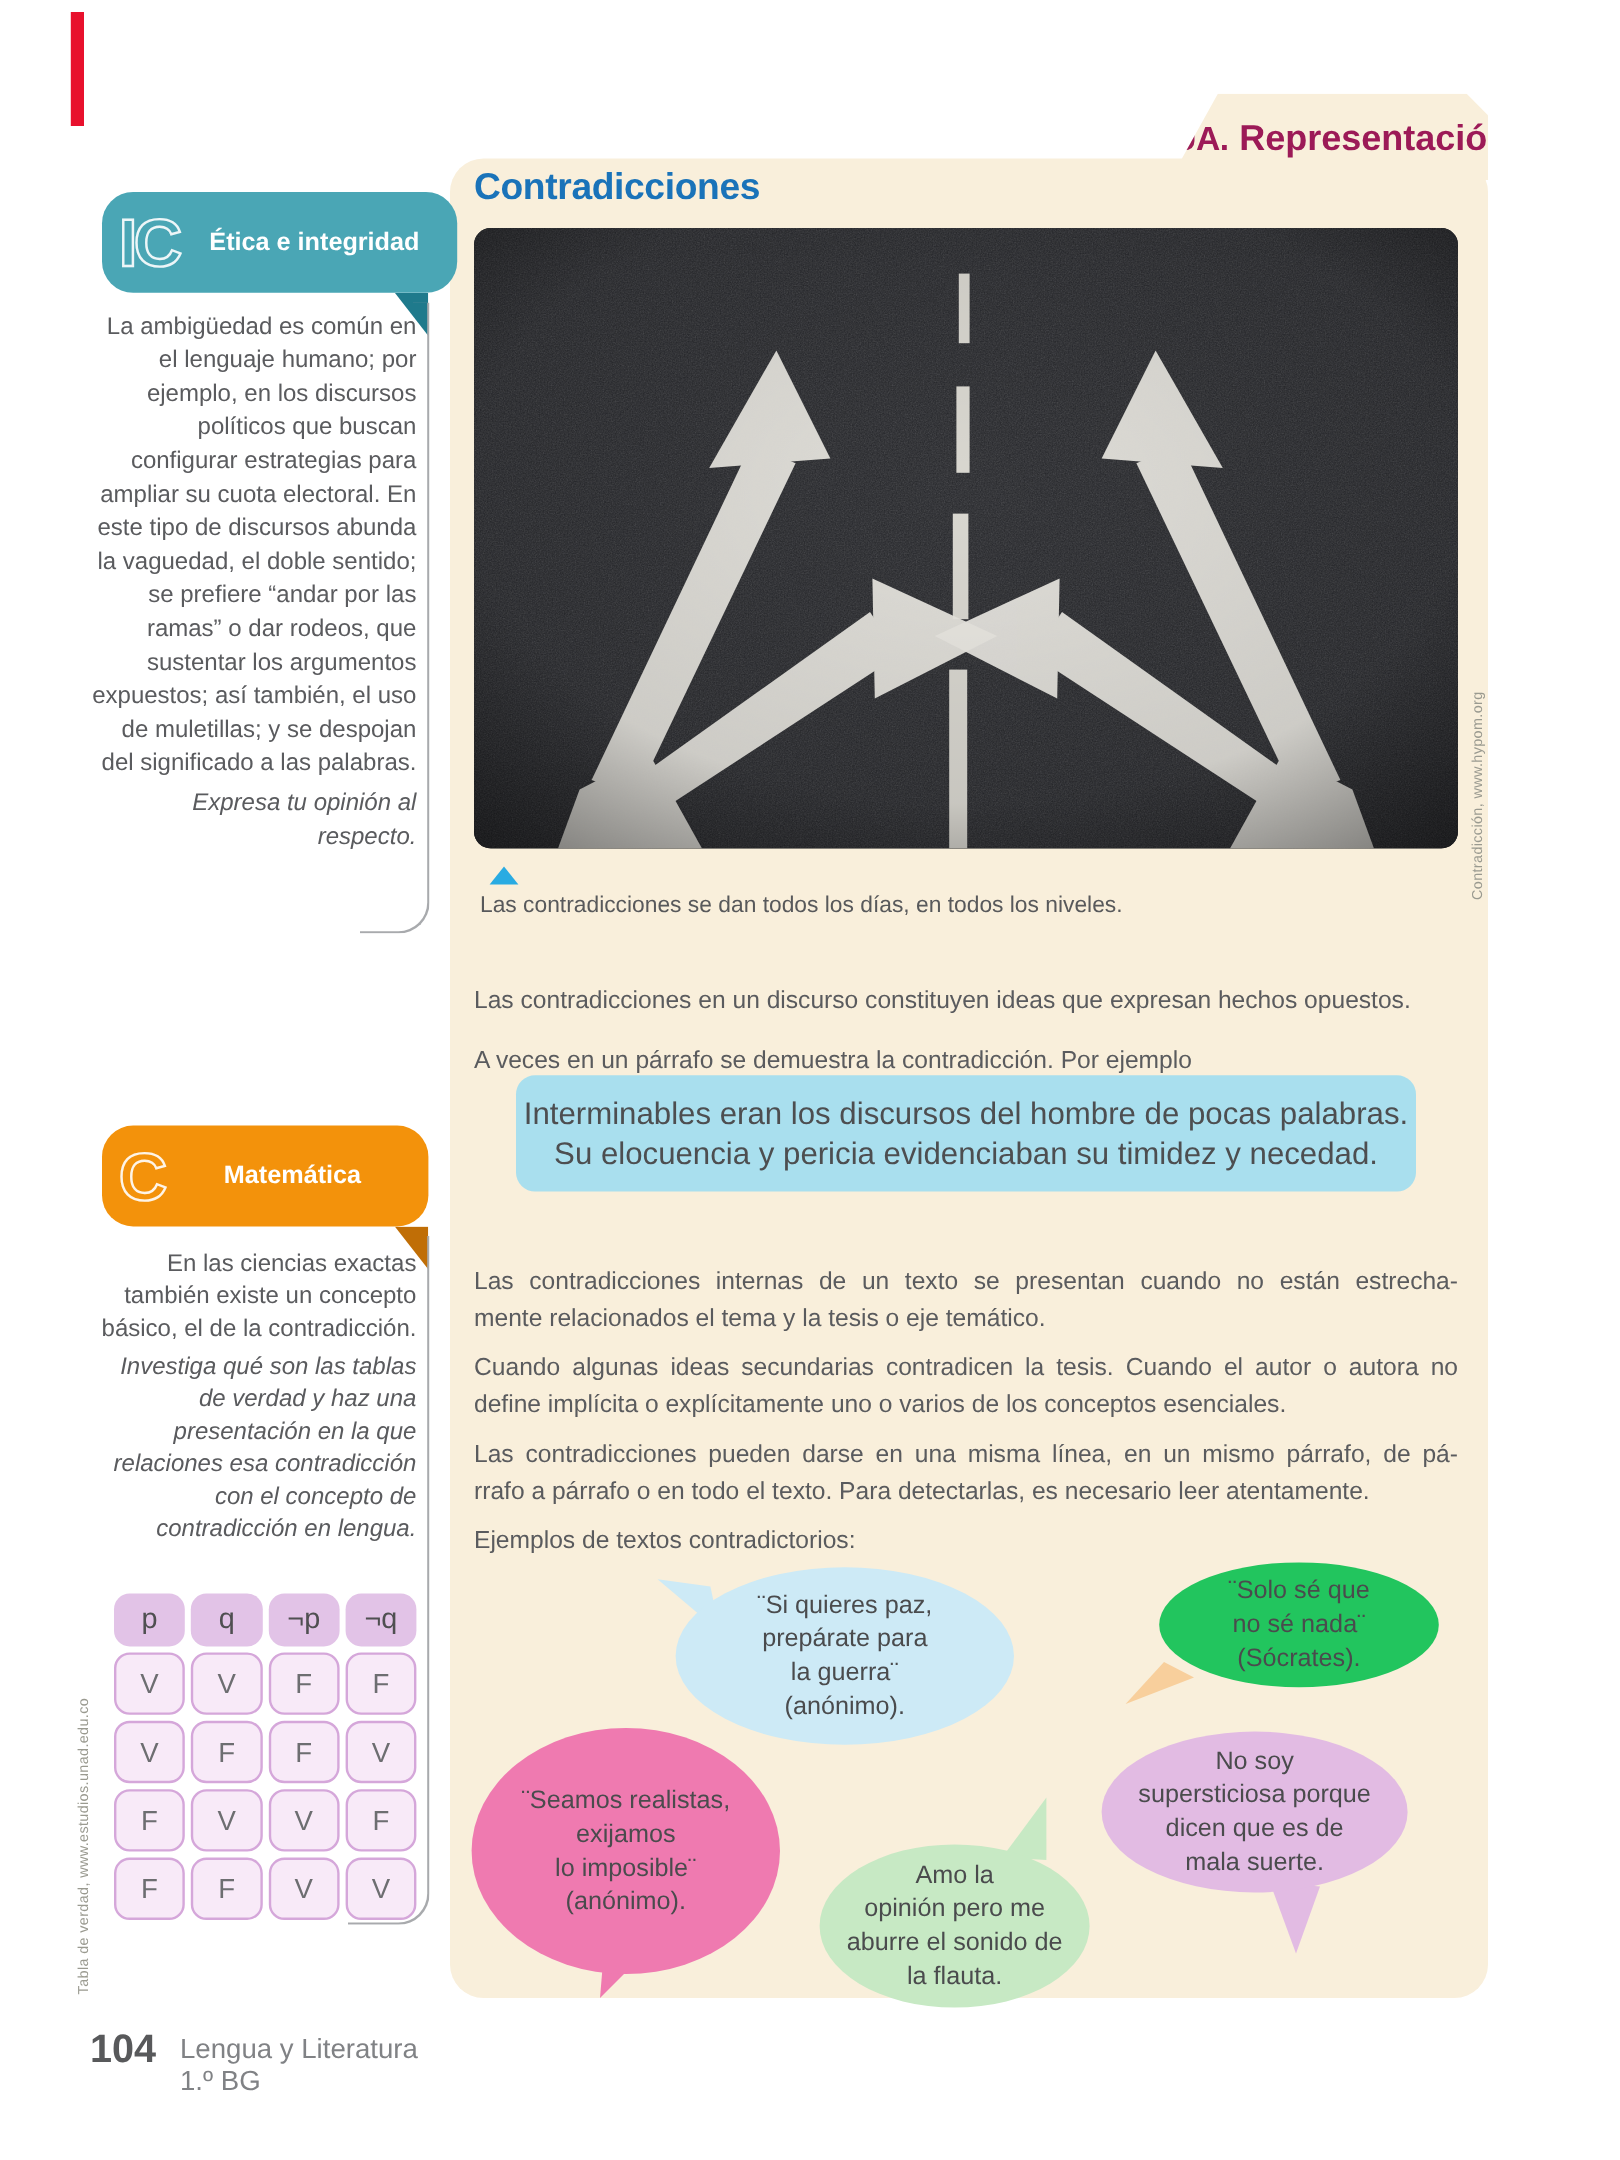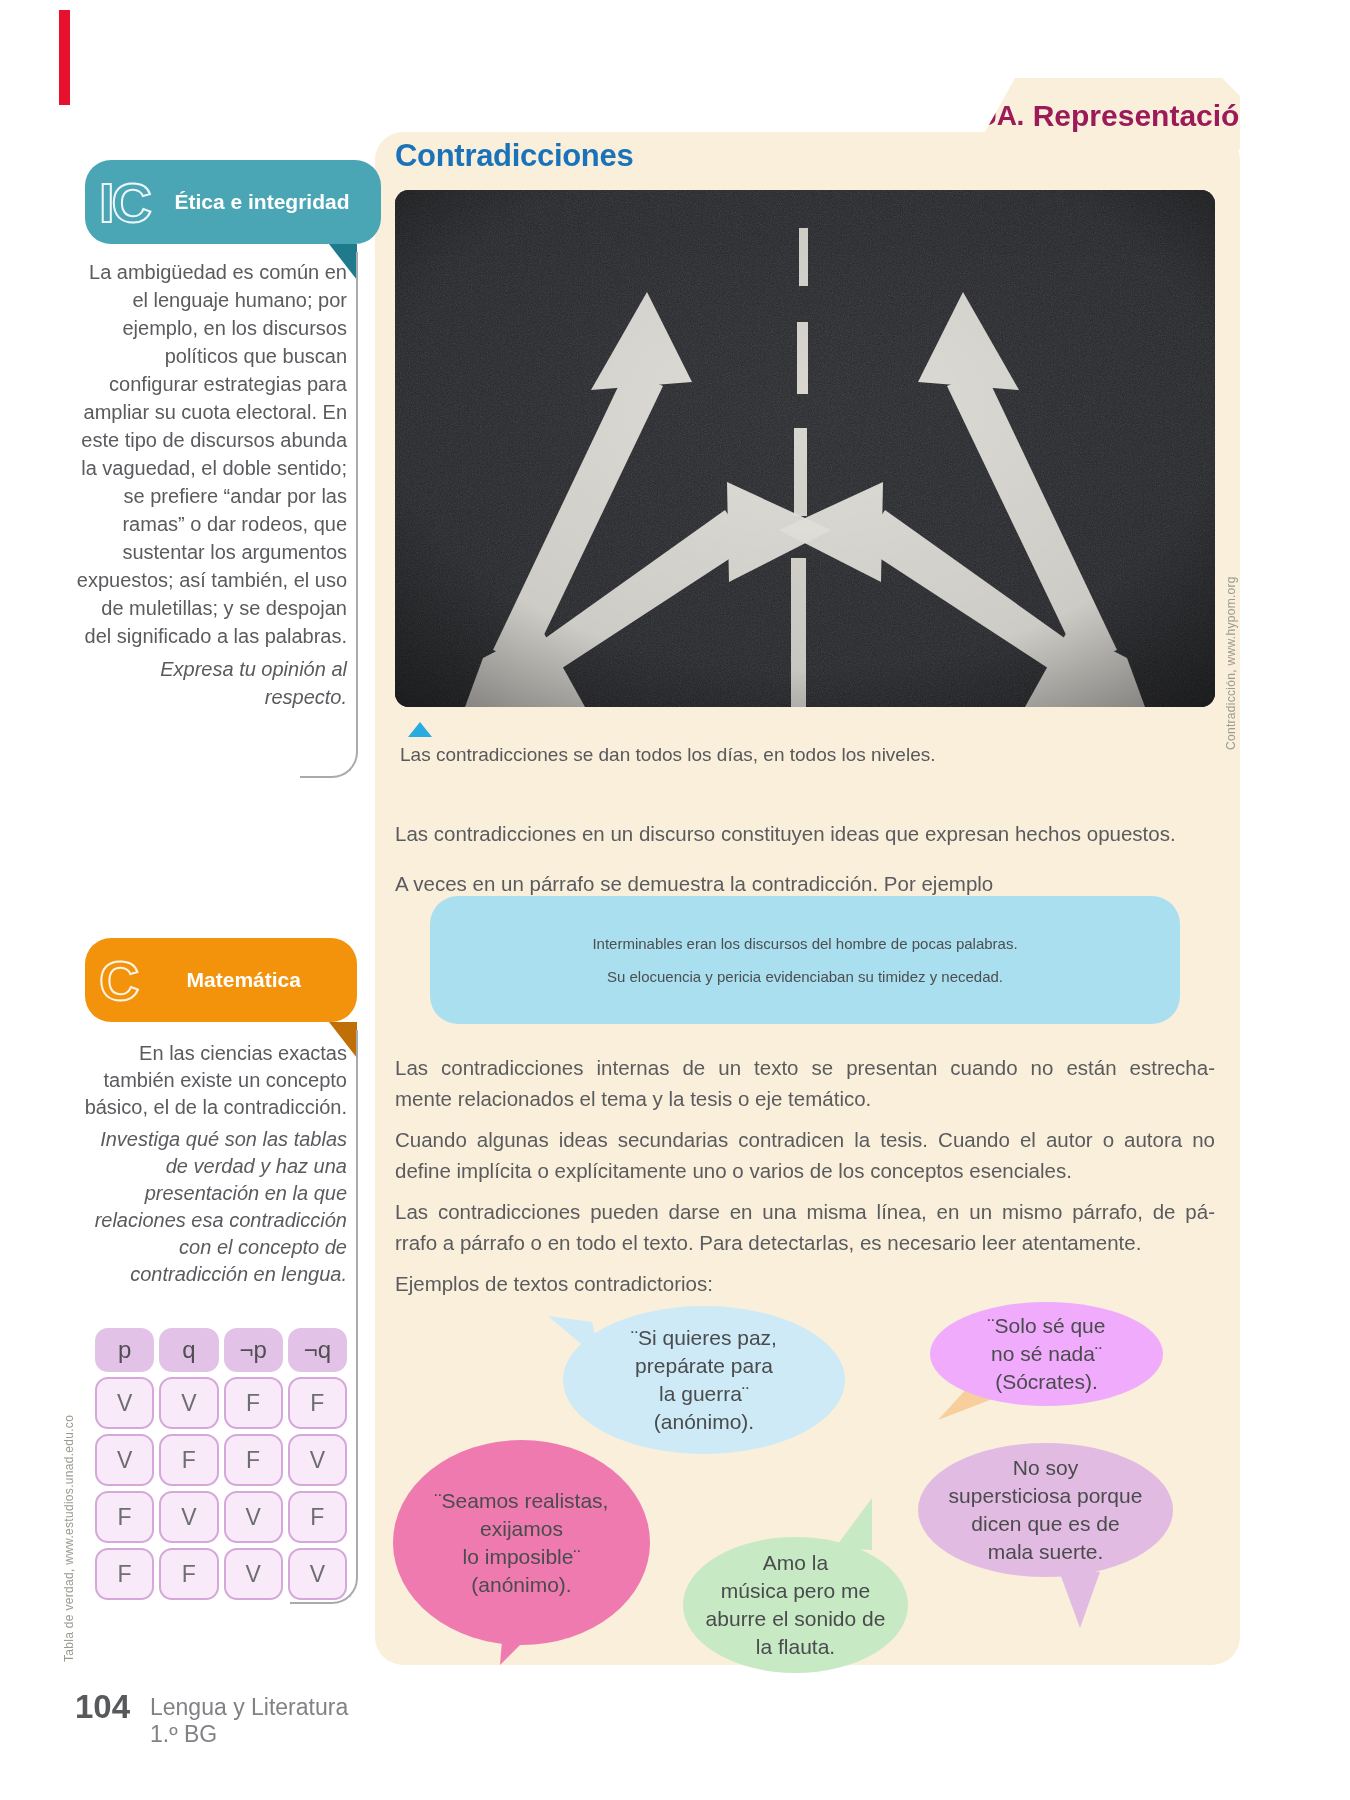--- a/index.html
+++ b/index.html
@@ -31,30 +31,30 @@
                   border-bottom:15px solid #29abe2;}
   .caption{left:400px;top:744px;font-size:19px;color:#58595b;}
 
   
   .para{left:395px;width:820px;font-size:20.5px;line-height:31px;color:#5a5b5e;}
   .one-line{white-space:nowrap;}
   .jl{text-align:justify;text-align-last:justify;}
   .p1{top:818px;} .p2{top:868px;}
   .p3{top:1052px;} .p4{top:1124px;} .p5{top:1196px;} .p6{top:1268px;}
 
-  .example-box{left:430px;top:896px;width:750px;height:128px;border-radius:28px;background:#a9dfee;
+  .example-box{left:430px;top:896px;width:750px;height:97px;border-radius:16px;background:#a9dfee;
                display:flex;flex-direction:column;justify-content:center;text-align:center;
-               font-size:15px;line-height:33px;color:#4d4e50;}
+               font-size:26px;line-height:33px;color:#4d4e50;}
 
   
   .bubble{border-radius:50%;display:flex;flex-direction:column;justify-content:center;
           text-align:center;font-size:21px;line-height:28px;color:#4a4b4d;}
   .tail{position:absolute;}
   .b-peace{left:563px;top:1306px;width:282px;height:148px;background:#cdeaf6;}
-  .b-socrates{left:930px;top:1302px;width:233px;height:104px;background:#f0abfc;}
+  .b-socrates{left:966px;top:1302px;width:233px;height:104px;background:#22c55e;}
   .b-realists{left:393px;top:1440px;width:257px;height:205px;background:#ef7ab0;}
   .b-music{left:683px;top:1537px;width:225px;height:136px;background:#c7e9c4;}
   .b-superst{left:918px;top:1443px;width:255px;height:134px;background:#e2bbe3;}
 
   
   .strand-box{border-radius:26px;color:#ffffff;display:flex;align-items:center;}
   .strand-teal{left:85px;top:160px;width:296px;height:84px;background:#4aa6b5;}
   .strand-orange{left:85px;top:938px;width:272px;height:84px;background:#f3920b;}
   .strand-icon{font-weight:700;font-size:56px;margin-left:14px;letter-spacing:-3px;
                color:rgba(255,255,255,0.45);}
@@ -195,21 +195,21 @@
     <div>exijamos</div>
     <div>lo imposible¨</div>
     <div>(anónimo).</div>
   </div>
 
   <svg class="tail" style="left:810px;top:1490px;" width="80" height="70">
       <polygon points="62,8 25,58 62,60" fill="#c7e9c4"></polygon>
     </svg>
   <div class="abs bubble b-music">
     <div>Amo la</div>
-    <div>música pero me</div>
+    <div>opinión pero me</div>
     <div>aburre el sonido de</div>
     <div>la flauta.</div>
   </div>
 
   <svg class="tail" style="left:1030px;top:1560px;" width="80" height="70">
       <polygon points="50,68 28,8 70,12" fill="#e2bbe3"></polygon>
     </svg>
   <div class="abs bubble b-superst">
     <div>No soy</div>
     <div>supersticiosa porque</div>

